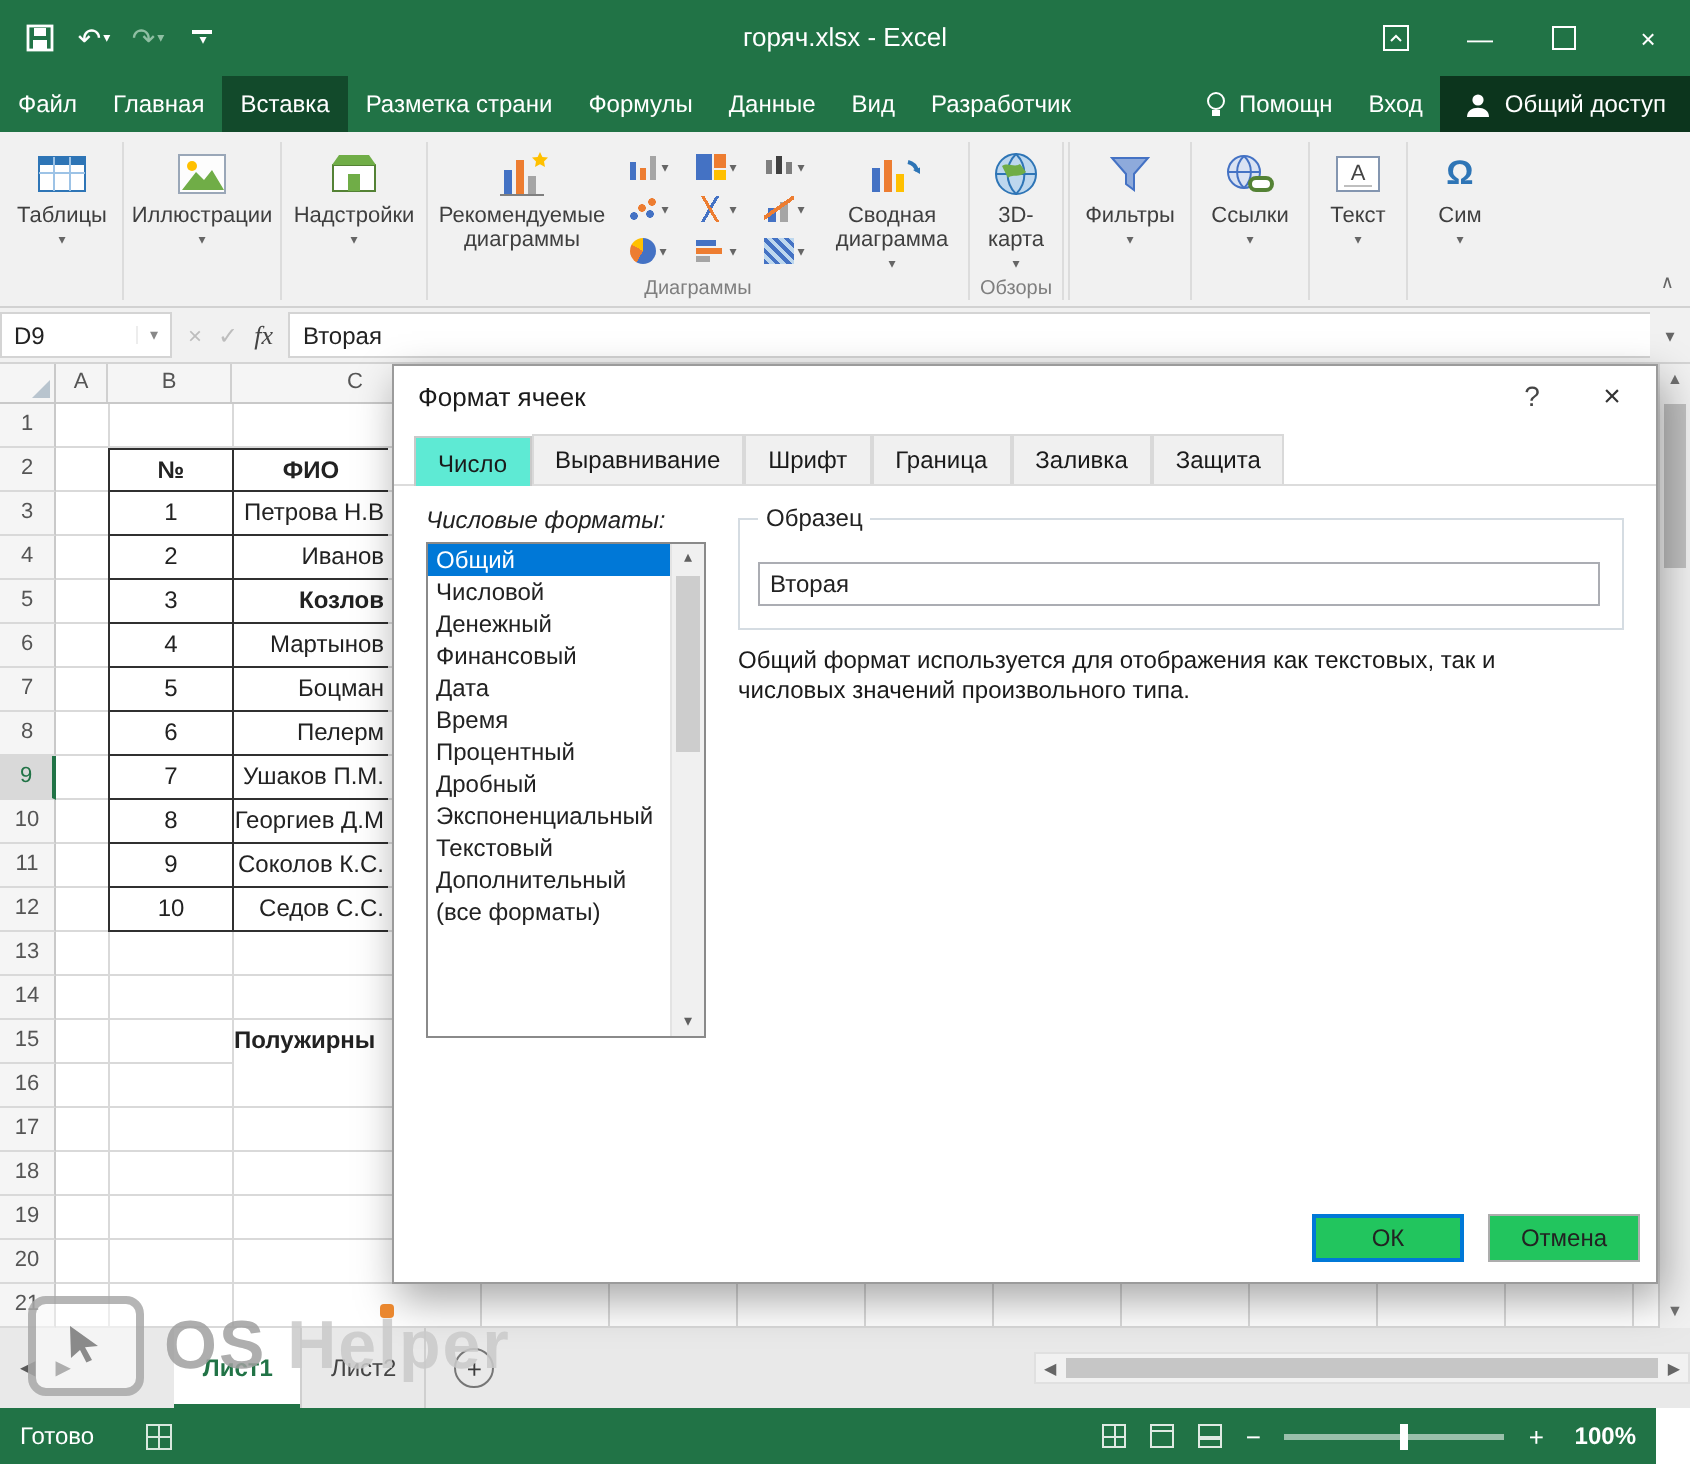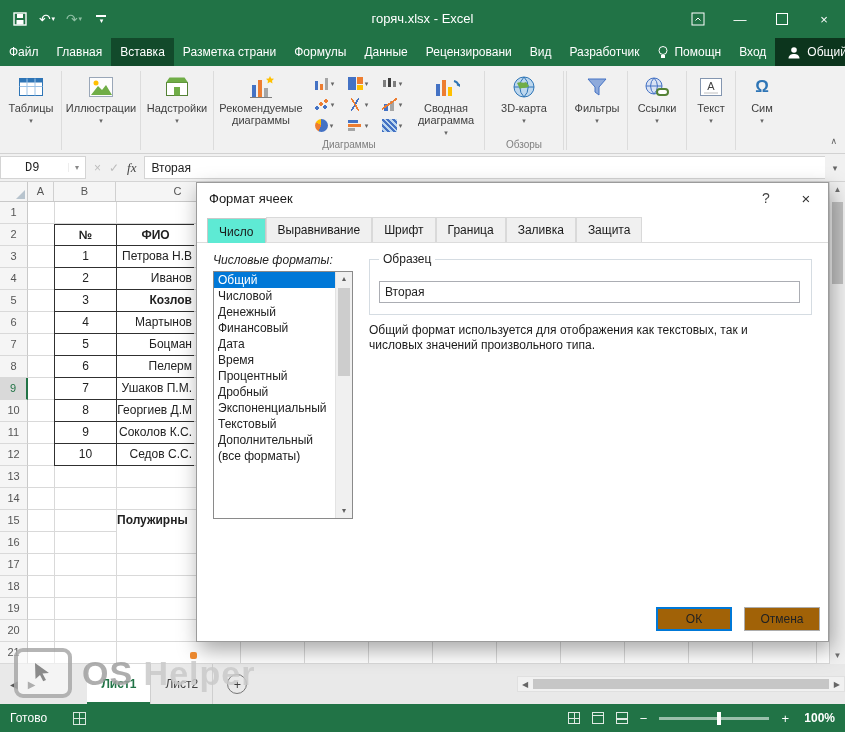--- a/index.html
+++ b/index.html
@@ -71,21 +71,21 @@
   .mi-barh{background:linear-gradient(#4472c4,#4472c4) 0 1px/10px 3px no-repeat,
            linear-gradient(#ed7d31,#ed7d31) 0 5px/13px 3px no-repeat,
            linear-gradient(#a5a5a5,#a5a5a5) 0 9px/7px 3px no-repeat;}
   .mi-surface{background:repeating-linear-gradient(45deg,#4472c4 0 2px,#bdd7ee 2px 4px);}
   .ribcollapse{position:absolute;top:136px;right:8px;font-size:9px;color:#666;z-index:5;}
 
   
   .formulabar{position:absolute;top:154px;left:0;right:0;height:28px;background:#f1f1f1;
               border-bottom:1px solid #d4d4d4;display:flex;align-items:center;box-sizing:border-box;}
   .namebox{width:86px;height:23px;background:#fff;border:1px solid #d4d4d4;display:flex;align-items:center;box-sizing:border-box;}
-  .nb-text{flex:1;padding-left:24px;font-family:Liberation Mono, monospace;}
+  .nb-text{flex:1;padding-left:6px;}
   .nb-dd{width:16px;text-align:center;font-size:8px;color:#888;border-left:1px solid #ededed;}
   .fxbtns{display:flex;align-items:center;gap:8px;padding:0 8px;}
   .fxgray{color:#bdbdbd;font-size:12px;}
   .fxsym{font-family:"Liberation Serif",serif;font-style:italic;color:#444;font-size:13px;}
   .ffield{flex:1;height:23px;background:#fff;border:1px solid #d4d4d4;border-right:none;
           display:flex;align-items:center;padding-left:6px;box-sizing:border-box;}
   .fb-dd{width:20px;text-align:center;font-size:9px;color:#666;}
 
   
   .colheaders{position:absolute;top:182px;left:0;width:829px;height:20px;background:#f5f5f5;
@@ -130,21 +130,21 @@
         border-right:1px solid #cfcfcf;cursor:default;}
   .stab.active{background:#fff;color:#217346;font-weight:bold;box-shadow:inset 0 -2px 0 #217346;}
   .addsheet{width:18px;height:18px;border:1px solid #767676;border-radius:50%;color:#3c3c3c;
             display:flex;align-items:center;justify-content:center;font-size:13px;align-self:center;margin-left:14px;}
   .hscroll{margin-left:auto;display:flex;align-items:center;width:328px;height:16px;
            align-self:center;background:#f1f1f1;border:1px solid #e0e0e0;box-sizing:border-box;}
   .hs-arrow{font-size:8px;color:#666;padding:0 4px;}
   .hs-thumb{flex:1;height:10px;background:#c6c6c6;margin:0 1px;}
 
   
-  .statusbar{position:absolute;top:704px;left:0;right:0;height:28px;background:#217346;color:#fff;
+  .statusbar{position:absolute;top:704px;left:0;right:17px;height:28px;background:#217346;color:#fff;
              display:flex;align-items:center;font-size:12px;}
   .st-ready{padding-left:10px;}
   .macroicon{width:11px;height:11px;border:1px solid #d8e8de;margin-left:26px;
              background:linear-gradient(#d8e8de,#d8e8de) 5px 0/1px 11px no-repeat,
                         linear-gradient(#d8e8de,#d8e8de) 0 5px/11px 1px no-repeat;}
   .st-right{margin-left:auto;display:flex;align-items:center;gap:12px;padding-right:10px;}
   .vwicon{width:12px;height:12px;border:1px solid #dfeae3;box-sizing:border-box;}
   .vw1{background:linear-gradient(#dfeae3,#dfeae3) 5px 0/1px 12px no-repeat,
         linear-gradient(#dfeae3,#dfeae3) 0 5px/12px 1px no-repeat;}
   .vw2{background:linear-gradient(#dfeae3,#dfeae3) 0 2px/12px 1px no-repeat;}
@@ -175,21 +175,21 @@
   .nf-scroll{position:absolute;right:0;top:0;bottom:0;width:16px;background:#f0f0f0;border-left:1px solid #e3e3e3;}
   .nfs-up,.nfs-down{position:absolute;left:0;right:0;text-align:center;font-size:8px;color:#606060;height:14px;line-height:14px;}
   .nfs-up{top:0;}.nfs-down{bottom:0;}
   .nfs-thumb{position:absolute;left:2px;right:2px;top:16px;height:88px;background:#cdcdcd;}
   .sample-group{position:absolute;left:172px;top:16px;right:16px;height:54px;border:1px solid #d5dce2;}
   .sample-label{position:absolute;left:182px;top:9px;background:#fff;padding:0 4px;}
   .sample-field{position:absolute;left:182px;top:38px;right:28px;height:20px;border:1px solid #abadb3;
                 line-height:20px;padding-left:5px;}
   .nf-desc{position:absolute;left:172px;top:80px;right:30px;line-height:15px;color:#1a1a1a;}
   .dlg-buttons{position:absolute;right:8px;bottom:10px;display:flex;gap:12px;}
-  .btn{width:76px;height:24px;line-height:22px;text-align:center;background:#a16207;
+  .btn{width:76px;height:24px;line-height:22px;text-align:center;background:#22c55e;
        border:1px solid #adadad;box-sizing:border-box;cursor:default;}
   .btn.default{border:1px solid #0078d7;box-shadow:inset 0 0 0 1px #0078d7;}
 
   
   .watermark{position:absolute;left:14px;top:648px;display:flex;align-items:center;gap:10px;
              z-index:60;pointer-events:none;opacity:.85;}
   .wm-box{width:50px;height:42px;border:4px solid #a9a9a9;border-radius:9px;background:rgba(255,255,255,.6);
           display:flex;align-items:center;justify-content:center;}
   .wm-text{font-size:34px;font-weight:bold;color:#a0a0a0;letter-spacing:1px;position:relative;}
   .wm-helper{color:#cacaca;font-weight:bold;}
@@ -239,21 +239,20 @@
   </div>
 
   <div class="tabrow">
     <div style="display:flex;align-items:stretch;">
         <div class="rtab">Файл</div>
         <div class="rtab">Главная</div>
         <div class="rtab active">Вставка</div>
         <div class="rtab">Разметка страни</div>
         <div class="rtab">Формулы</div>
         <div class="rtab">Данные</div>
-        <div class="rtab">Рецензировани</div>
         <div class="rtab">Вид</div>
         <div class="rtab">Разработчик</div>
       </div>
     <div class="tabrow-right">
       <span class="helpbtn">
         <svg width="12" height="14">
             <circle cx="6" cy="5.5" r="4" fill="none" stroke="#fff"></circle>
             <rect x="4" y="10" width="4" height="3" fill="#fff"></rect>
           </svg>
         <span>Помощн</span>
@@ -384,21 +383,21 @@
           <span>Сводная диаграмма</span>
           <span class="dd">▾</span>
         </div>
       </div>
       <div class="rg-label">Диаграммы</div>
     </div>
     <div class="rsep"></div>
 
     <div class="rgroup">
       <div class="rg-content">
-        <div class="bigbtn" style="width:76px">
+        <div class="bigbtn" style="width:44px">
           <span class="bicon">
               <svg width="26" height="26">
                 <circle cx="13" cy="13" r="10" fill="#bdd7ee" stroke="#2e75b6"></circle>
                 <path d="M3 13h20M13 3a14 14 0 0 1 0 20M13 3a14 14 0 0 0 0 20" stroke="#2e75b6" fill="none"></path>
                 <path d="M6 9c3-2 6 1 9-1l3 4c-3 3-7 1-9 3z" fill="#70ad47"></path>
               </svg>
             </span>
           <span>3D-карта</span>
           <span class="dd">▾</span>
         </div>

